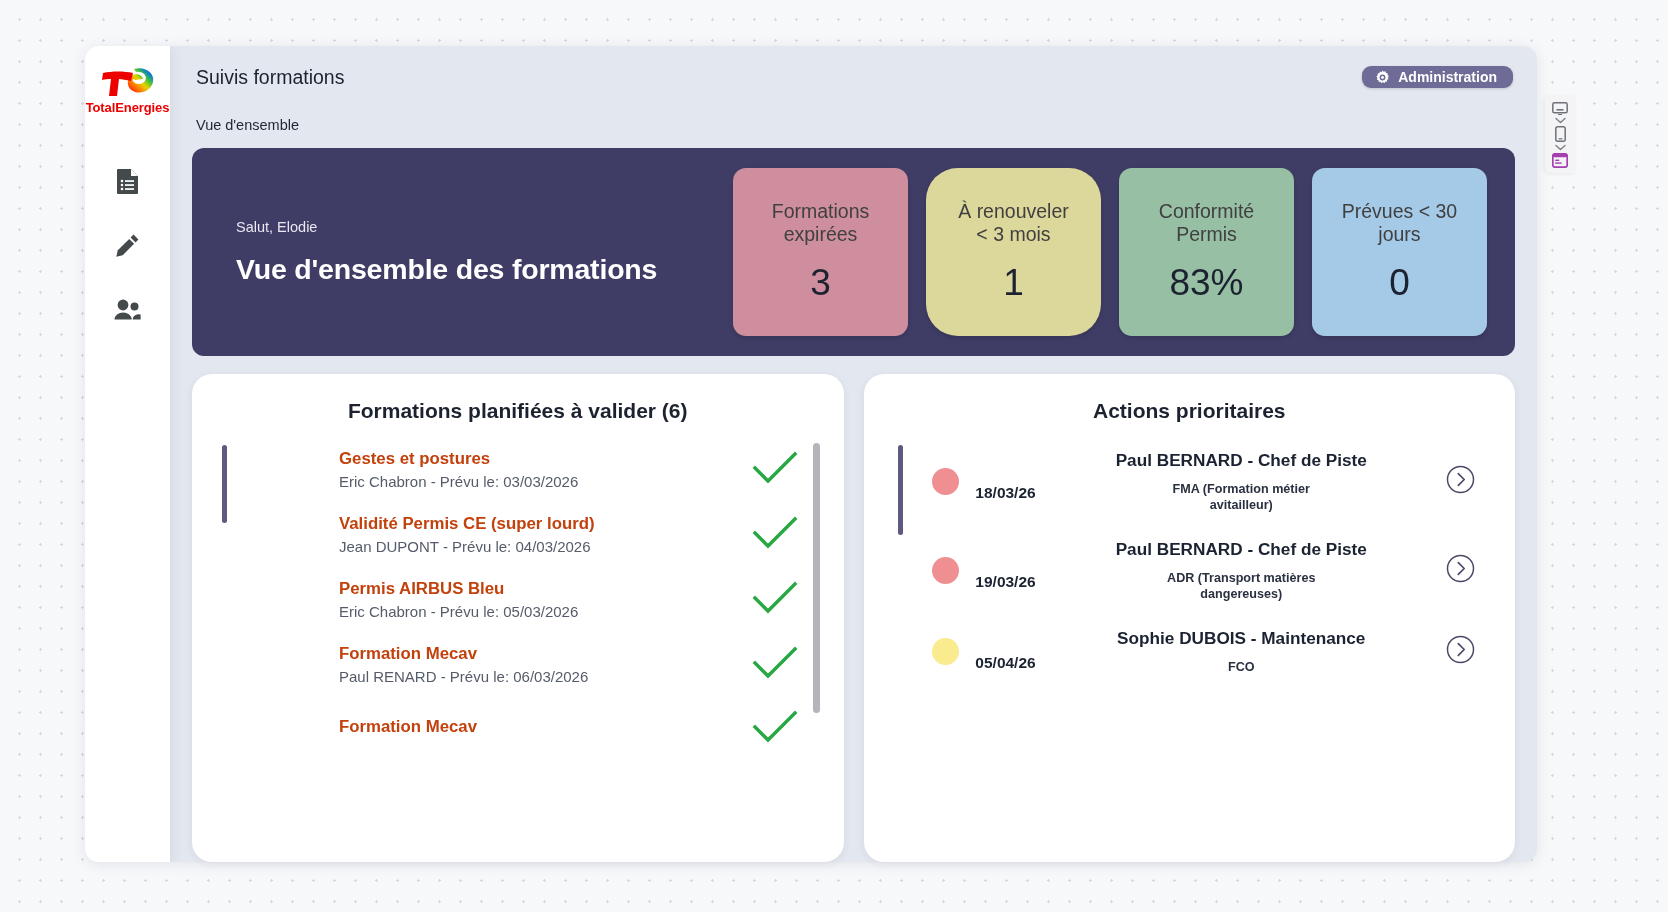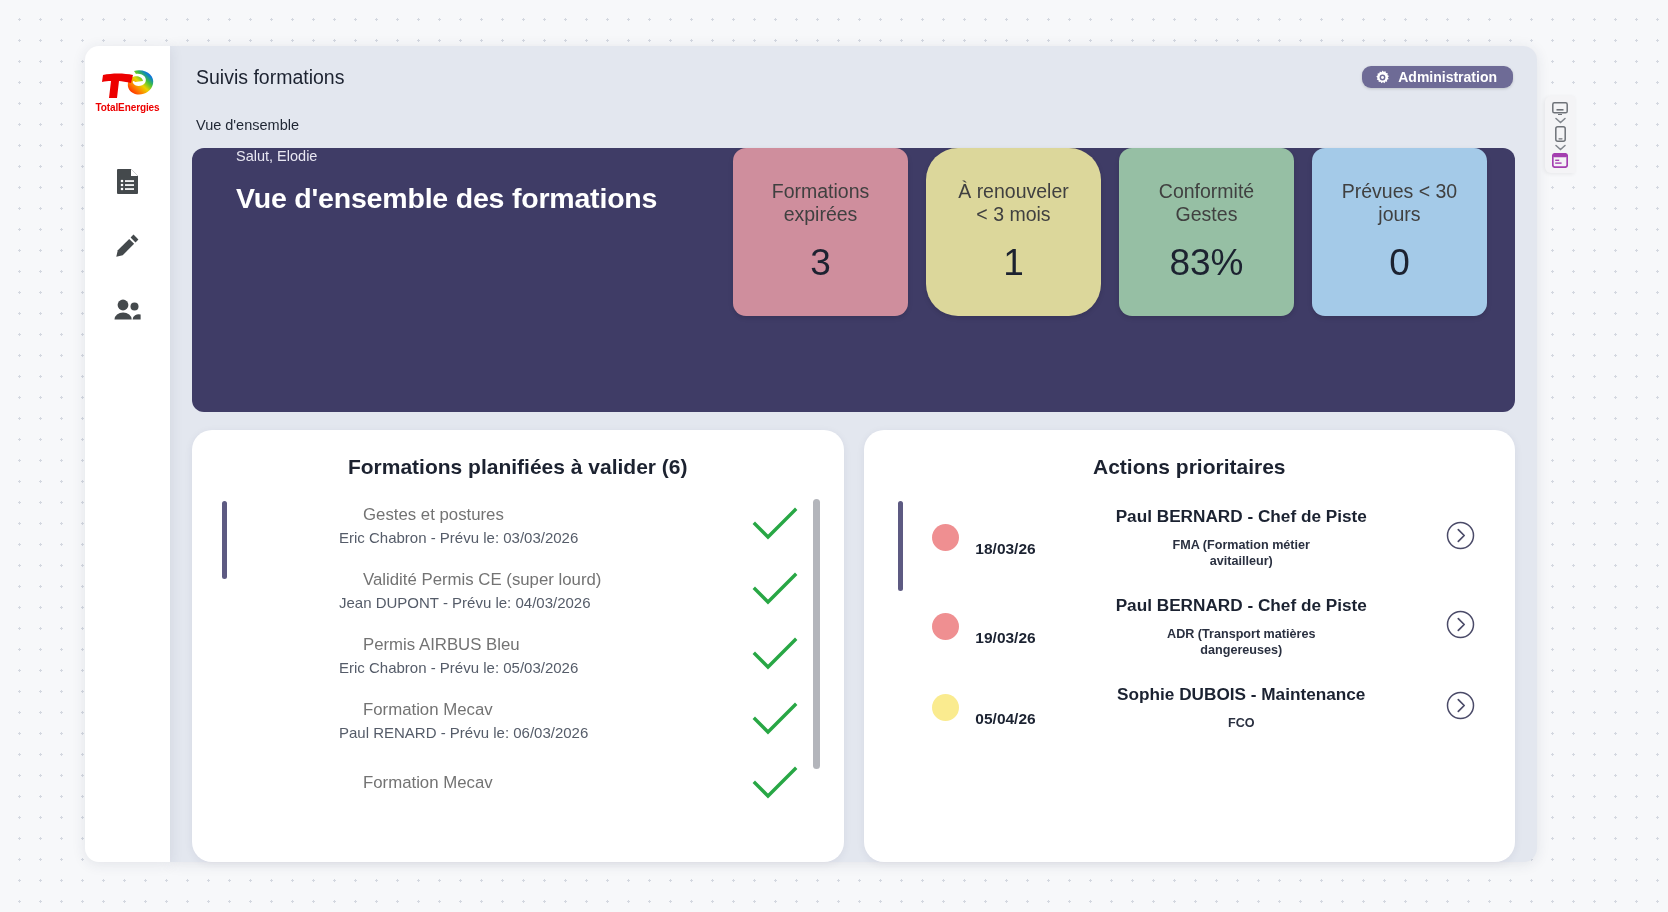--- a/index.html
+++ b/index.html
@@ -50,21 +50,21 @@
     width: 62px;
     height: 52px;
     display: flex;
     flex-direction: column;
     align-items: center;
     justify-content: center;
     margin-bottom: 42px;
   }
   .brand-logo svg { display: block; }
   .brand-word {
-    font-size: 10px;
+    font-size: 13px;
     font-weight: bold;
     color: #ed0000;
     letter-spacing: -0.1px;
     margin-top: 1px;
   }
 
   .nav-icon {
     width: 46px;
     height: 46px;
     display: flex;
@@ -128,23 +128,23 @@
     display: flex;
     align-items: center;
     flex-shrink: 0;
   }
 
   
   #hero {
     margin: 6px 22px 0 22px;
     background: #3f3c66;
     border-radius: 12px;
-    height: 264px;
-    display: flex;
-    align-items: flex-start;
+    height: 208px;
+    display: flex;
+    align-items: center;
     padding: 0 24px 0 0;
     flex-shrink: 0;
   }
   #hero-greet {
     flex: 1;
     padding-left: 44px;
   }
   #greet-line {
     color: #e8e7f2;
     font-size: 14.5px;
@@ -237,25 +237,24 @@
   }
   .training-item {
     display: flex;
     align-items: center;
     padding: 12px 46px 12px 115px;
     cursor: pointer;
   }
   .training-text { flex: 1; min-width: 0; }
   .training-name {
     font-size: 16.8px;
-    color: #737373;
-    font-weight: normal;
+    color: #c2410c;
+    font-weight: bold;
     margin-bottom: 4px;
     white-space: nowrap;
-    margin-left: 24px;
   }
   .training-meta {
     font-size: 15px;
     color: #555c69;
     white-space: nowrap;
   }
   .check-icon { flex-shrink: 0; margin-left: 10px; }
 
   #left-scrollbar {
     position: absolute;
@@ -435,21 +434,21 @@
           <div class="kpi-card" style="background: rgb(220, 215, 155); border-radius: 32px;">
             <div class="kpi-label">
               <div>À renouveler</div>
               <div>&lt; 3 mois</div>
             </div>
             <div class="kpi-value">1</div>
           </div>
           <div class="kpi-card" style="background: rgb(150, 191, 164);">
             <div class="kpi-label">
               <div>Conformité</div>
-              <div>Gestes</div>
+              <div>Permis</div>
             </div>
             <div class="kpi-value">83%</div>
           </div>
           <div class="kpi-card" style="background: rgb(164, 202, 232);">
             <div class="kpi-label">
               <div>Prévues &lt; 30</div>
               <div>jours</div>
             </div>
             <div class="kpi-value">0</div>
           </div>

